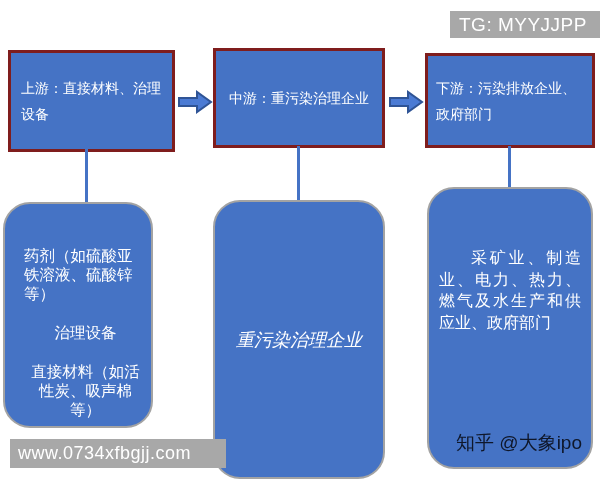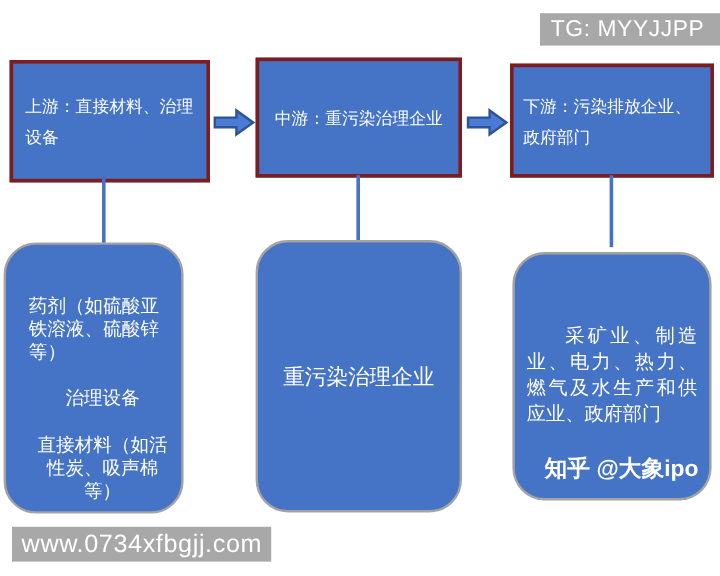--- a/index.html
+++ b/index.html
@@ -23,21 +23,21 @@
   #tg-badge {
     left: 450px; top: 11px;
     width: 145px; height: 27px;
     font-size: 19px;
     padding-left: 9px;
     letter-spacing: 0.5px;
   }
   #site-badge {
     left: 10px; top: 439px;
     width: 208px; height: 29px;
-    font-size: 21px;
+    font-size: 18px;
     padding-left: 8px;
     letter-spacing: 0.5px;
   }
 
   
   .stage-box {
     position: absolute;
     box-sizing: border-box;
     background: #4573c5;
     border: 3px solid #7f1d1d;
@@ -71,24 +71,24 @@
   
   .detail-box {
     position: absolute;
     box-sizing: border-box;
     background: #4573c5;
     border: 2px solid #a3a3a3;
     border-radius: 27px;
     color: #ffffff;
   }
   #detail-upstream   { left: 3px;   top: 202px; width: 150px; height: 226px; }
-  #detail-midstream  { left: 213px; top: 200px; width: 172px; height: 227px;
+  #detail-midstream  { left: 213px; top: 200px; width: 172px; height: 279px;
                        display: flex; align-items: center; justify-content: center;
-                       text-align: left; font-size: 18px; font-weight: 500; }
-  #detail-downstream { left: 427px; top: 210px; width: 166px; height: 207px; }
+                       text-align: left; font-size: 18px; font-weight: 500; font-style: italic; }
+  #detail-downstream { left: 427px; top: 187px; width: 166px; height: 282px; }
 
   #detail-upstream .inner {
     padding: 42px 4px 0 19px;
     font-size: 15.5px;
     line-height: 19px;
   }
   #detail-upstream p { margin: 0; }
   #detail-upstream p + p { margin-top: 20px; text-align: center; }
 
   #detail-downstream .inner {
@@ -98,23 +98,22 @@
     text-indent: 2em;
     text-align: justify;
   }
   #detail-downstream .inner p { margin: 0; }
 
   .credit {
     position: absolute;
     right: 9px;
     bottom: 11px;
     font-size: 19px;
-    color: #ffffff;
+    color: #0f172a;
     white-space: nowrap;
-    font-weight: bold;
   }
 </style>
 </head>
 <body>
 
 <div id="canvas">
 
   <div class="badge" id="tg-badge">TG: MYYJJPP</div>
 
   <div class="stage-box" id="box-upstream">上游：直接材料、治理设备</div>

